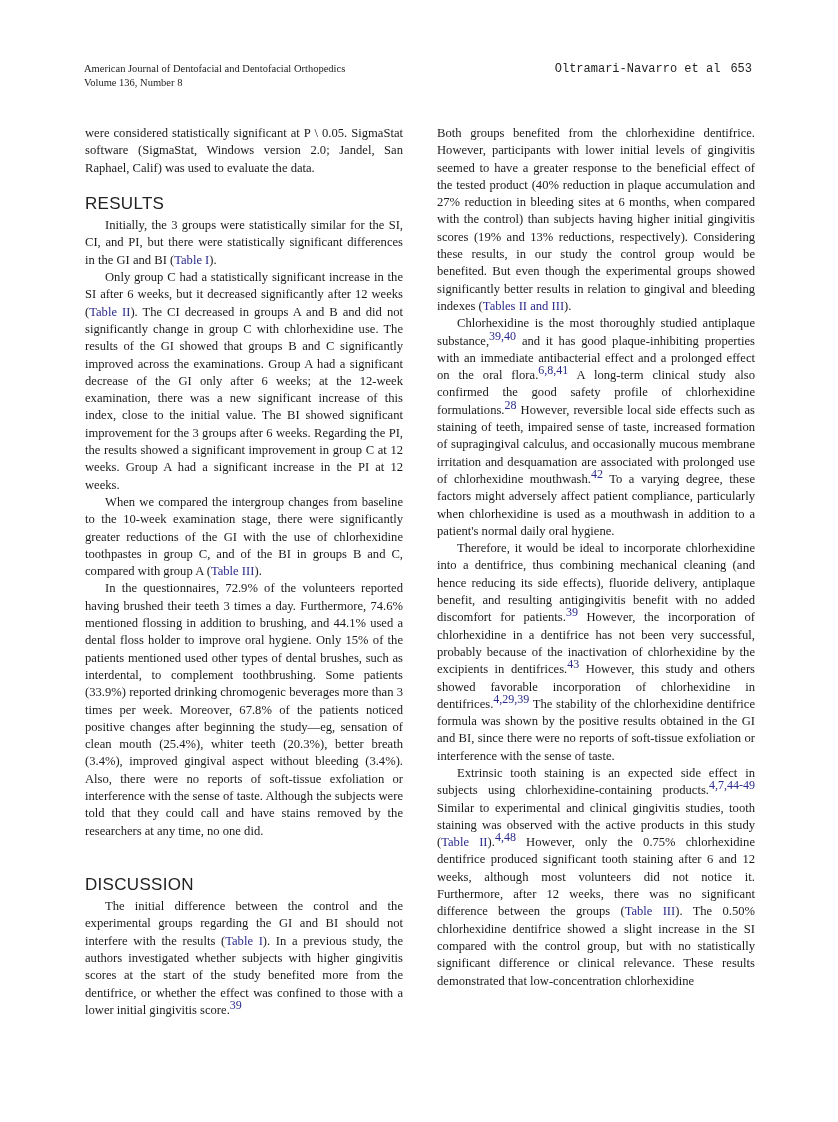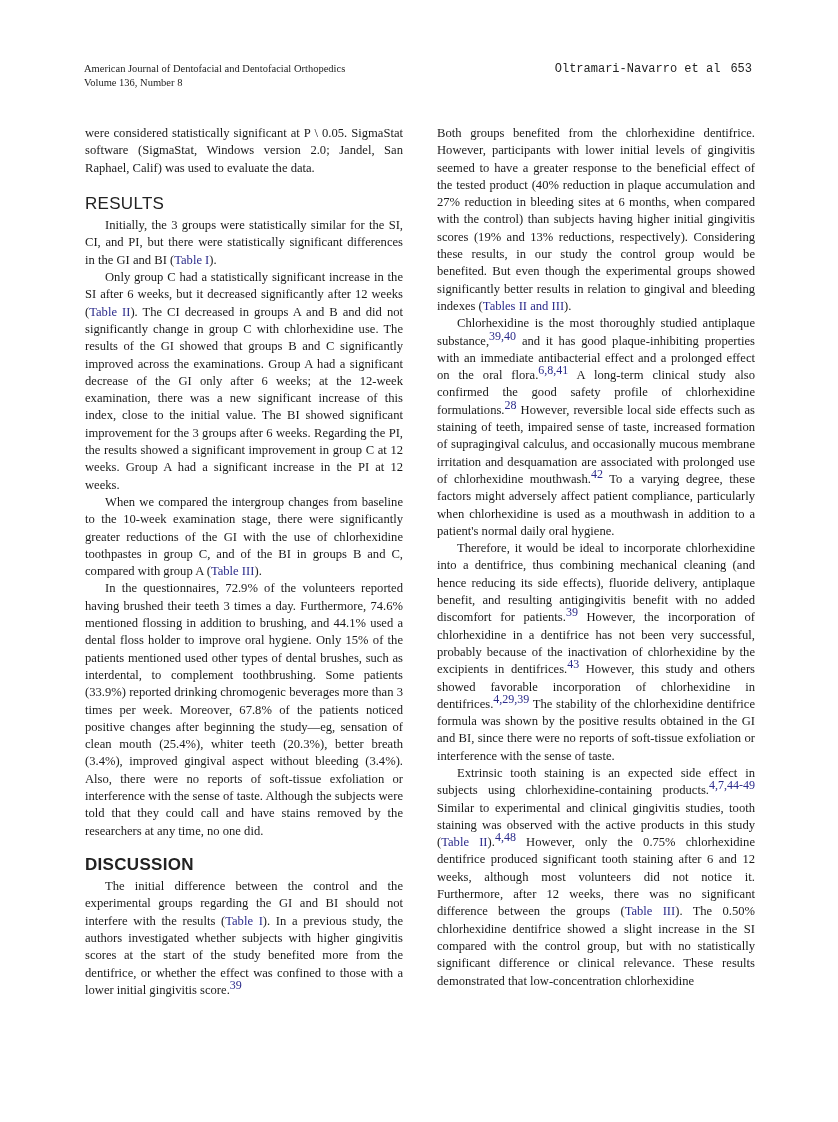--- a/index.html
+++ b/index.html
@@ -30,21 +30,21 @@
   </div>
 </div>
 
 <div class="col left">
   <p>were considered statistically significant at P \ 0.05. SigmaStat software (SigmaStat, Windows version 2.0; Jandel, San Raphael, Calif) was used to evaluate the data.</p>
   <h2>RESULTS</h2>
   <p class="indent"><span>Initially, the 3 groups were statistically similar for the SI, CI, and PI, but there were statistically significant differences in the GI and BI (</span><span class="link">Table I</span><span>).</span></p>
   <p class="indent"><span>Only group C had a statistically significant increase in the SI after 6 weeks, but it decreased significantly after 12 weeks (</span><span class="link">Table II</span><span>). The CI decreased in groups A and B and did not significantly change in group C with chlorhexidine use. The results of the GI showed that groups B and C significantly improved across the examinations. Group A had a significant decrease of the GI only after 6 weeks; at the 12-week examination, there was a new significant increase of this index, close to the initial value. The BI showed significant improvement for the 3 groups after 6 weeks. Regarding the PI, the results showed a significant improvement in group C at 12 weeks. Group A had a significant increase in the PI at 12 weeks.</span></p>
   <p class="indent"><span>When we compared the intergroup changes from baseline to the 10-week examination stage, there were significantly greater reductions of the GI with the use of chlorhexidine toothpastes in group C, and of the BI in groups B and C, compared with group A (</span><span class="link">Table III</span><span>).</span></p>
   <p class="indent">In the questionnaires, 72.9% of the volunteers reported having brushed their teeth 3 times a day. Furthermore, 74.6% mentioned flossing in addition to brushing, and 44.1% used a dental floss holder to improve oral hygiene. Only 15% of the patients mentioned used other types of dental brushes, such as interdental, to complement toothbrushing. Some patients (33.9%) reported drinking chromogenic beverages more than 3 times per week. Moreover, 67.8% of the patients noticed positive changes after beginning the study—eg, sensation of clean mouth (25.4%), whiter teeth (20.3%), better breath (3.4%), improved gingival aspect without bleeding (3.4%). Also, there were no reports of soft-tissue exfoliation or interference with the sense of taste. Although the subjects were told that they could call and have stains removed by the researchers at any time, no one did.</p>
-  <h2 style="margin-top:16px;font-weight:bold;">DISCUSSION</h2>
+  <h2 style="margin-top:36px;">DISCUSSION</h2>
   <p class="indent"><span>The initial difference between the control and the experimental groups regarding the GI and BI should not interfere with the results (</span><span class="link">Table I</span><span>). In a previous study, the authors investigated whether subjects with higher gingivitis scores at the start of the study benefited more from the dentifrice, or whether the effect was confined to those with a lower initial gingivitis score.</span><sup>39</sup></p>
 </div>
 
 <div class="col right">
   <p><span>Both groups benefited from the chlorhexidine dentifrice. However, participants with lower initial levels of gingivitis seemed to have a greater response to the beneficial effect of the tested product (40% reduction in plaque accumulation and 27% reduction in bleeding sites at 6 months, when compared with the control) than subjects having higher initial gingivitis scores (19% and 13% reductions, respectively). Considering these results, in our study the control group would be benefited. But even though the experimental groups showed significantly better results in relation to gingival and bleeding indexes (</span><span class="link">Tables II and III</span><span>).</span></p>
   <p class="indent"><span>Chlorhexidine is the most thoroughly studied antiplaque substance,</span><sup>39,40</sup><span> and it has good plaque-inhibiting properties with an immediate antibacterial effect and a prolonged effect on the oral flora.</span><sup>6,8,41</sup><span> A long-term clinical study also confirmed the good safety profile of chlorhexidine formulations.</span><sup>28</sup><span> However, reversible local side effects such as staining of teeth, impaired sense of taste, increased formation of supragingival calculus, and occasionally mucous membrane irritation and desquamation are associated with prolonged use of chlorhexidine mouthwash.</span><sup>42</sup><span> To a varying degree, these factors might adversely affect patient compliance, particularly when chlorhexidine is used as a mouthwash in addition to a patient's normal daily oral hygiene.</span></p>
   <p class="indent"><span>Therefore, it would be ideal to incorporate chlorhexidine into a dentifrice, thus combining mechanical cleaning (and hence reducing its side effects), fluoride delivery, antiplaque benefit, and resulting antigingivitis benefit with no added discomfort for patients.</span><sup>39</sup><span> However, the incorporation of chlorhexidine in a dentifrice has not been very successful, probably because of the inactivation of chlorhexidine by the excipients in dentifrices.</span><sup>43</sup><span> However, this study and others showed favorable incorporation of chlorhexidine in dentifrices.</span><sup>4,29,39</sup><span> The stability of the chlorhexidine dentifrice formula was shown by the positive results obtained in the GI and BI, since there were no reports of soft-tissue exfoliation or interference with the sense of taste.</span></p>
   <p class="indent"><span>Extrinsic tooth staining is an expected side effect in subjects using chlorhexidine-containing products.</span><sup>4,7,44-49</sup><span> Similar to experimental and clinical gingivitis studies, tooth staining was observed with the active products in this study (</span><span class="link">Table II</span><span>).</span><sup>4,48</sup><span> However, only the 0.75% chlorhexidine dentifrice produced significant tooth staining after 6 and 12 weeks, although most volunteers did not notice it. Furthermore, after 12 weeks, there was no significant difference between the groups (</span><span class="link">Table III</span><span>). The 0.50% chlorhexidine dentifrice showed a slight increase in the SI compared with the control group, but with no statistically significant difference or clinical relevance. These results demonstrated that low-concentration chlorhexidine</span></p>
 </div>
 

